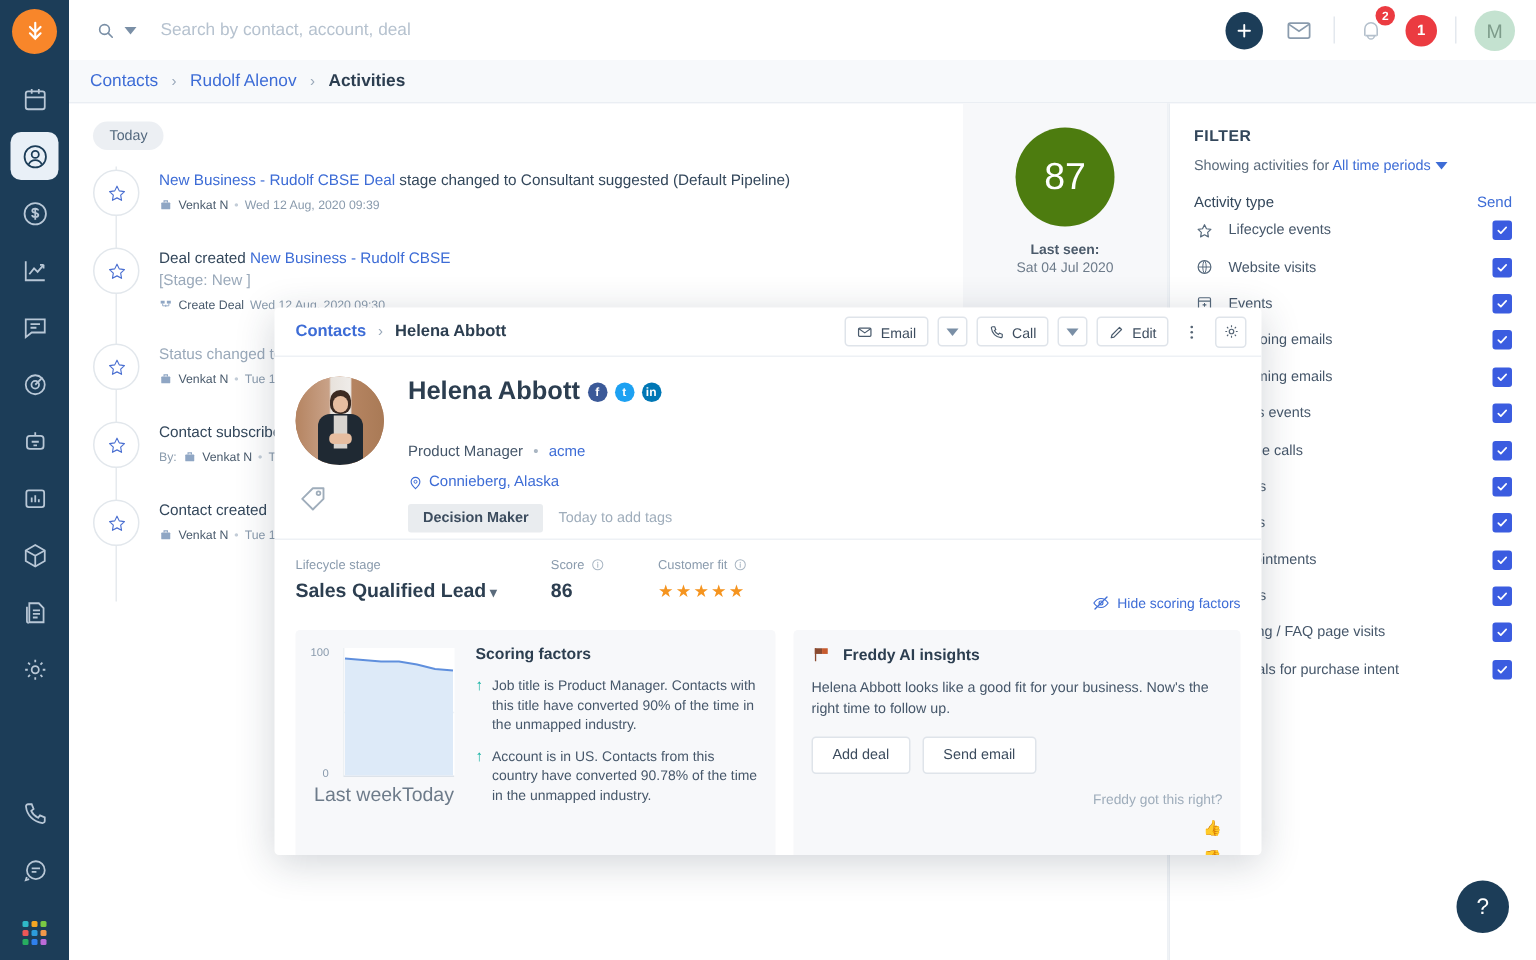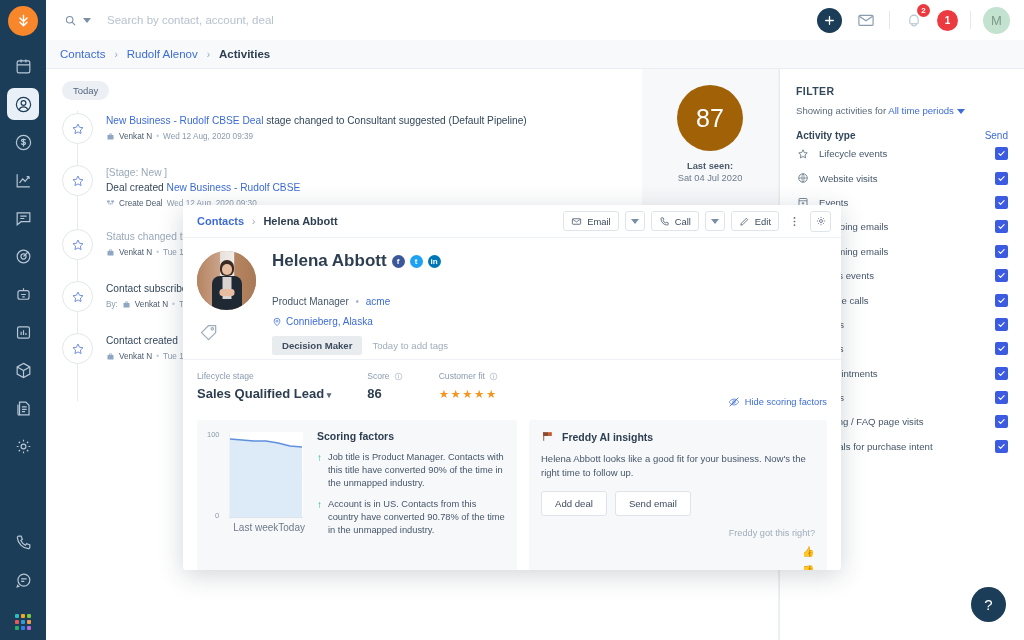--- a/index.html
+++ b/index.html
@@ -103,36 +103,36 @@
   .tl-main .lk { color: #3d6cd6; }
   .tl-main .dim { color: #9aa9ba; }
   .tl-main .bold { font-weight: bold; }
   .tl-meta { font-size: 8.2px; color: #8a9bad; margin-top: 3px; display: flex; align-items: center; gap: 4px; }
   .tl-meta .who { color: #4a5b6d; }
   .tl-meta .sep { color: #c3cdd8; }
   .meta-ic { width: 9px; height: 9px; }
 
   .score-panel { position: absolute; left: 596px; top: 0; width: 136px; height: 136px; background: #f7f8fa; display: flex; flex-direction: column; align-items: center; }
   .score-circle {
-    width: 66px; height: 66px; border-radius: 50%; background: #a16207; color: #fff;
+    width: 66px; height: 66px; border-radius: 50%; background: #4d7c0f; color: #fff;
     font-size: 25px; display: flex; align-items: center; justify-content: center; margin-top: 16px;
   }
   .ls-label { font-size: 9.3px; color: #4c5b6b; font-weight: bold; margin-top: 10px; }
   .ls-date { font-size: 9.3px; color: #6d7b8a; margin-top: 2px; }
 
   
   .filter-pane {
     position: absolute; left: 733px; top: 0; width: 245px; height: 571px;
     background: #fff; border-left: 1px solid #e9edf2; padding: 16px 16px 0 16px;
   }
   .filter-title { font-size: 10.5px; font-weight: bold; color: #33475b; letter-spacing: .4px; }
   .filter-sub { font-size: 9.6px; color: #5b6b7c; margin-top: 8px; }
   .filter-sub .lk { color: #3d6cd6; cursor: pointer; }
   .filter-head { display: flex; align-items: center; margin-top: 14px; }
-  .filter-head .ttl { font-size: 10px; font-weight: bold; color: #33475b; }
+  .filter-head .ttl { font-size: 10px; font-weight: normal; color: #33475b; }
   .filter-head .clr { margin-left: auto; font-size: 10px; color: #3d6cd6; cursor: pointer; }
   .frow { display: flex; align-items: center; height: 23.4px; margin-top: 1px; }
   .frow .fic { width: 14px; display: flex; justify-content: center; color: #6b7c8d; }
   .frow .flbl { font-size: 9.6px; color: #46576a; margin-left: 9px; }
   .cbx {
     margin-left: auto; width: 13px; height: 13px; border-radius: 2px; background: #3b5ce0;
     display: flex; align-items: center; justify-content: center; cursor: pointer;
   }
   .cbx svg { width: 9px; height: 9px; }
 
@@ -194,21 +194,21 @@
   .hide-sf {
     position: absolute; right: 14px; bottom: 4px; font-size: 9.3px; color: #3d6cd6;
     display: flex; align-items: center; gap: 5px; cursor: pointer;
   }
 
   .card-bottom { display: flex; gap: 12px; padding: 8px 14px 14px 14px; }
   .sf-box { flex: 1; background: #f7f8fa; border-radius: 3px; padding: 10px 10px 8px 10px; display: flex; }
   .chartwrap { width: 98px; flex-shrink: 0; position: relative; }
   .ax-lbl { position: absolute; font-size: 7.5px; color: #8a9bad; }
   .mini-chart { position: absolute; left: 22px; top: 2px; width: 74px; height: 86px; background: #fff; }
-  .xlabels { position: absolute; left: 0; top: 92px; width: 98px; display: flex; justify-content: flex-end; font-size: 10px; color: #6d7b8a; }
+  .xlabels { position: absolute; left: 0; top: 92px; width: 98px; display: flex; justify-content: center; font-size: 13px; color: #6d7b8a; }
   .sf-txt { margin-left: 12px; flex: 1; }
   .sf-title { font-size: 10.5px; font-weight: bold; color: #2c3e50; }
   .sf-item { display: flex; gap: 6px; margin-top: 9px; }
   .arr-up { color: #17b3a3; font-size: 10px; line-height: 1.3; }
   .sf-item p { font-size: 9.3px; color: #46576a; line-height: 1.38; }
   .fr-box { width: 298px; background: #f7f8fa; border-radius: 3px; padding: 10px 12px 8px 12px; }
   .fr-head { display: flex; align-items: flex-end; gap: 8px; }
   .fr-title { font-size: 10.5px; font-weight: bold; color: #2c3e50; }
   .fr-txt { font-size: 9.5px; color: #46576a; line-height: 1.45; margin-top: 9px; }
   .fr-btns { display: flex; gap: 8px; margin-top: 11px; }
@@ -443,22 +443,22 @@
         </div>
       </div>
 
       <div class="tl-item" style="top:96px">
         <div class="tl-star">
           <svg viewBox="0 0 24 24" width="14" height="14">
               <path d="M12 3.6l2.6 5.4 5.9.8-4.3 4.1 1 5.9-5.2-2.8-5.2 2.8 1-5.9L3.5 9.8l5.9-.8z" fill="none" stroke="#4a6fd1" stroke-width="1.3" stroke-linejoin="round"></path>
             </svg>
         </div>
         <div class="tl-body">
+          <div class="tl-main"><span>Deal created </span><span class="lk">New Business - Rudolf CBSE</span></div>
           <div class="tl-main"><span class="dim">[Stage: New ]</span></div>
-          <div class="tl-main"><span>Deal created </span><span class="lk">New Business - Rudolf CBSE</span></div>
           <div class="tl-meta">
             <svg class="meta-ic" viewBox="0 0 24 24">
                 <rect x="3" y="4" width="7" height="5" fill="#8fa6c4"></rect>
                 <rect x="14" y="4" width="7" height="5" fill="#8fa6c4"></rect>
                 <path d="M12 11v4M6.5 9v4h11V9" stroke="#8fa6c4" stroke-width="1.6" fill="none"></path>
               </svg>
             <span class="who">Create Deal</span>
             <span>Wed 12 Aug, 2020 09:30</span>
           </div>
         </div>

